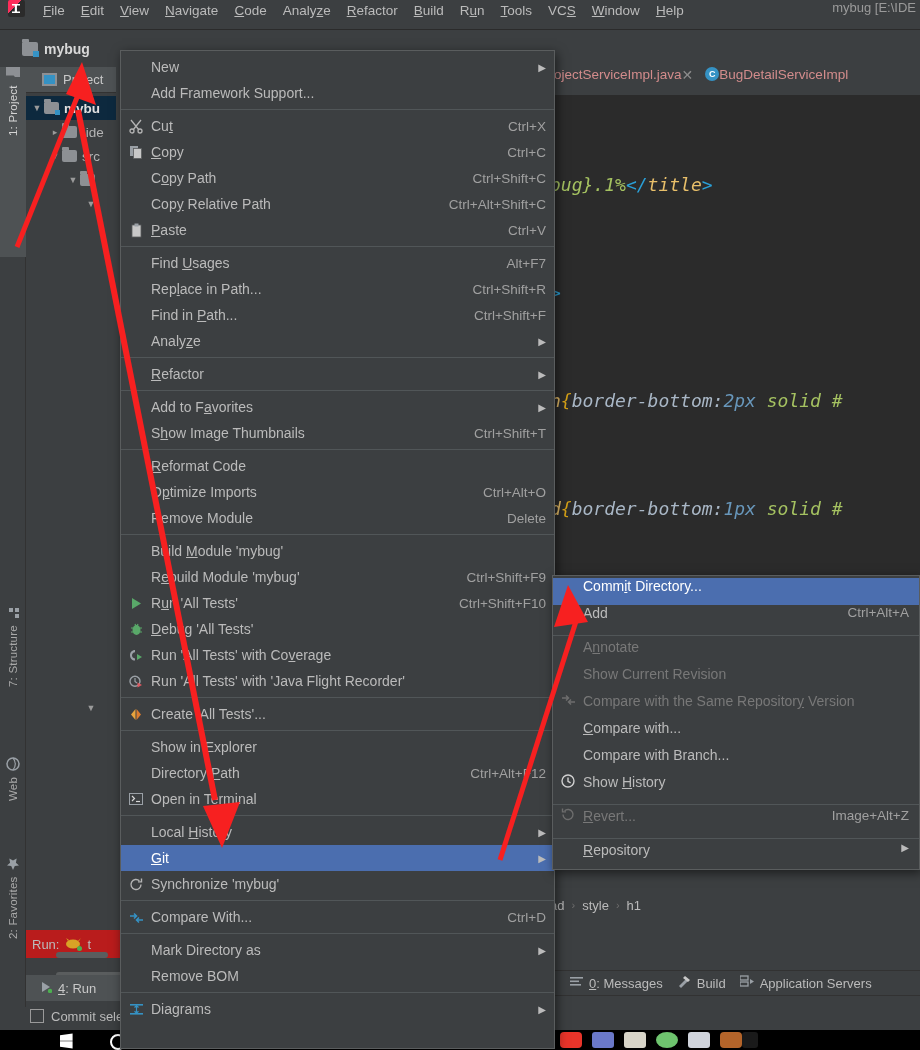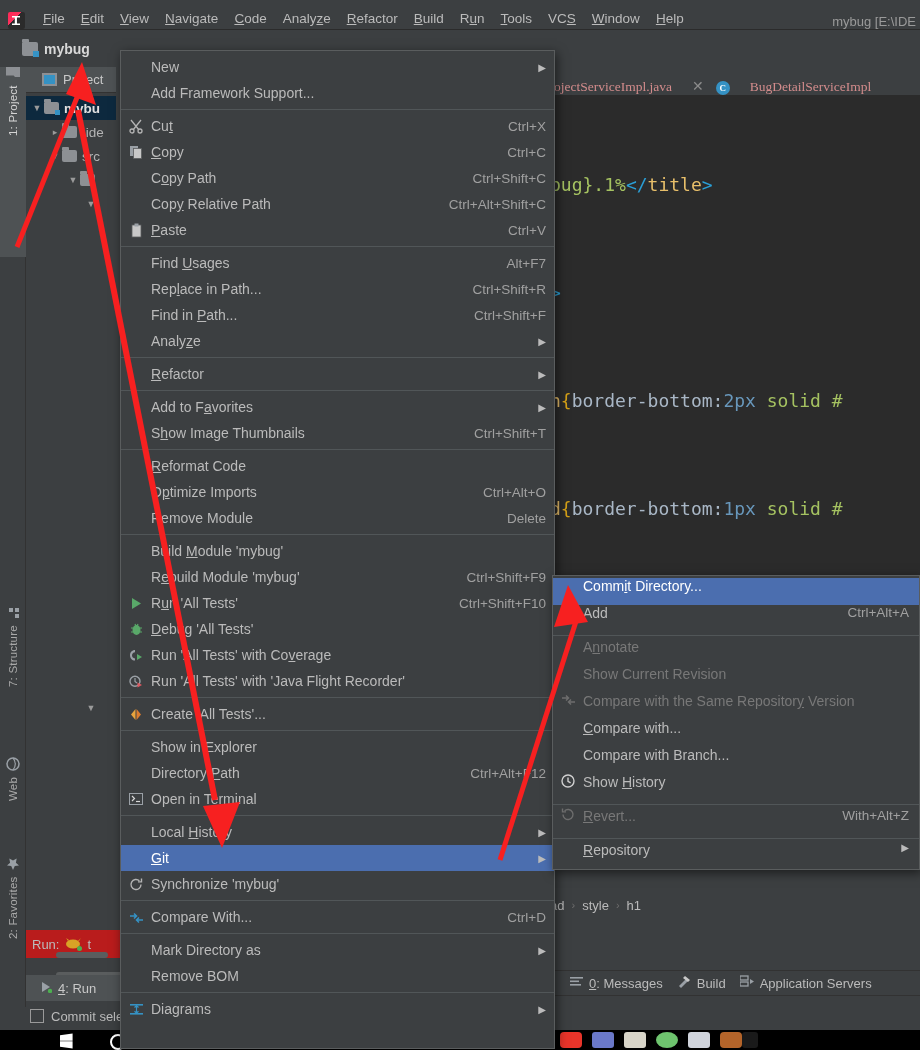--- a/index.html
+++ b/index.html
@@ -7,21 +7,21 @@
     width: 920px; height: 1050px;
     background: #3c3f41;
     font-family: "Liberation Sans", sans-serif;
     overflow: hidden;
   }
   #root { position: relative; width: 920px; height: 1050px; }
 
   
   .menubar {
     position: absolute; left: 0; top: 0; width: 920px; height: 30px;
-    background: #3c3f41; display: flex; align-items: flex-end;
+    background: #3c3f41; display: flex; align-items: flex-start;
     border-bottom: 1px solid #2b2b2b;
   }
   .ij-logo {
     width: 17px; height: 17px; margin: 0 10px 0 8px; position: relative;
     background: linear-gradient(135deg,#fe2857 0%, #fe315d 40%, #2b2b2b 41%, #2b2b2b 100%);
     border-radius: 2px; flex: none;
   }
   .ij-logo::after {
     content: ""; position: absolute; left: 4px; top: 4px; width: 8px; height: 9px;
     background: #fff; clip-path: polygon(0 0,100% 0,100% 18%,62% 18%,62% 82%,100% 82%,100% 100%,0 100%,0 82%,35% 82%,35% 18%,0 18%);
@@ -106,32 +106,32 @@
     position: absolute; left: 30px; top: 905px; width: 86px; height: 7px;
     background: #5a5d5e; border-radius: 3px;
   }
 
   
   .editor-tabs {
     position: absolute; left: 548px; top: 67px; width: 372px; height: 28px;
     background: #3c3f41; display: flex; align-items: center; overflow: hidden;
     font-size: 13.5px;
   }
-  .etab { display: flex; align-items: flex-end; gap: 20px; padding: 0 6px; height: 28px; color: #d38c8c; white-space: nowrap; font-family: Liberation Serif, serif; }
+  .etab { display: flex; align-items: flex-start; gap: 0; padding: 0 6px; height: 28px; color: #d38c8c; white-space: nowrap; }
   .etab .cls { color: #8c8c8c; font-size: 14px; }
   .cico {
     width: 14px; height: 14px; border-radius: 50%; background: #3592c4; color: #fff;
     font-size: 9px; display: flex; align-items: center; justify-content: center; flex: none;
     font-weight: bold;
   }
   .code {
     position: absolute; left: 548px; top: 95px; width: 372px; height: 770px;
     background: #2b2b2b; overflow: hidden;
     font-family: "DejaVu Sans Mono", monospace; font-size: 18px; line-height: 36px;
-    white-space: pre; color: #a9b7c6;
+    white-space: pre; color: #a9b7c6; font-style: italic;
   }
   .code .ln { padding-left: 2px; height: 36px; }
   .gutter-l { position: absolute; left: 548px; top: 95px; width: 3px; height: 770px; background: #313335; }
   .c-tag   { color: #e8bf6a; }
   .c-brk   { color: #2a9fd6; }
   .c-prop  { color: #a9b7c6; }
   .c-num   { color: #6897bb; }
   .c-val   { color: #a5c261; }
   .c-sel   { color: #cc7832; }
   .c-pse   { color: #e8bf6a; }
@@ -758,21 +758,21 @@
     <div class="sepline"></div>
 
     <div class="row dim">
       <span class="ico">
         <svg width="14" height="13" viewBox="0 0 14 13">
             <path d="M2 6.5a5 5 0 101.6-3.7" stroke="#6d6d6d" stroke-width="1.4" fill="none"></path>
             <path d="M1.5 0.5v3.4H5" stroke="#6d6d6d" stroke-width="1.4" fill="none"></path>
           </svg>
       </span>
       <span class="lbl"><u>R</u>evert...</span>
-      <span class="acc">With+Alt+Z</span>
+      <span class="acc">Image+Alt+Z</span>
     </div>
     <div class="sepline"></div>
 
     <div class="row">
       <span class="ico"></span>
       <span class="lbl"><u>R</u>epository</span>
       <span class="arw">▶</span>
     </div>
   </div>
 

